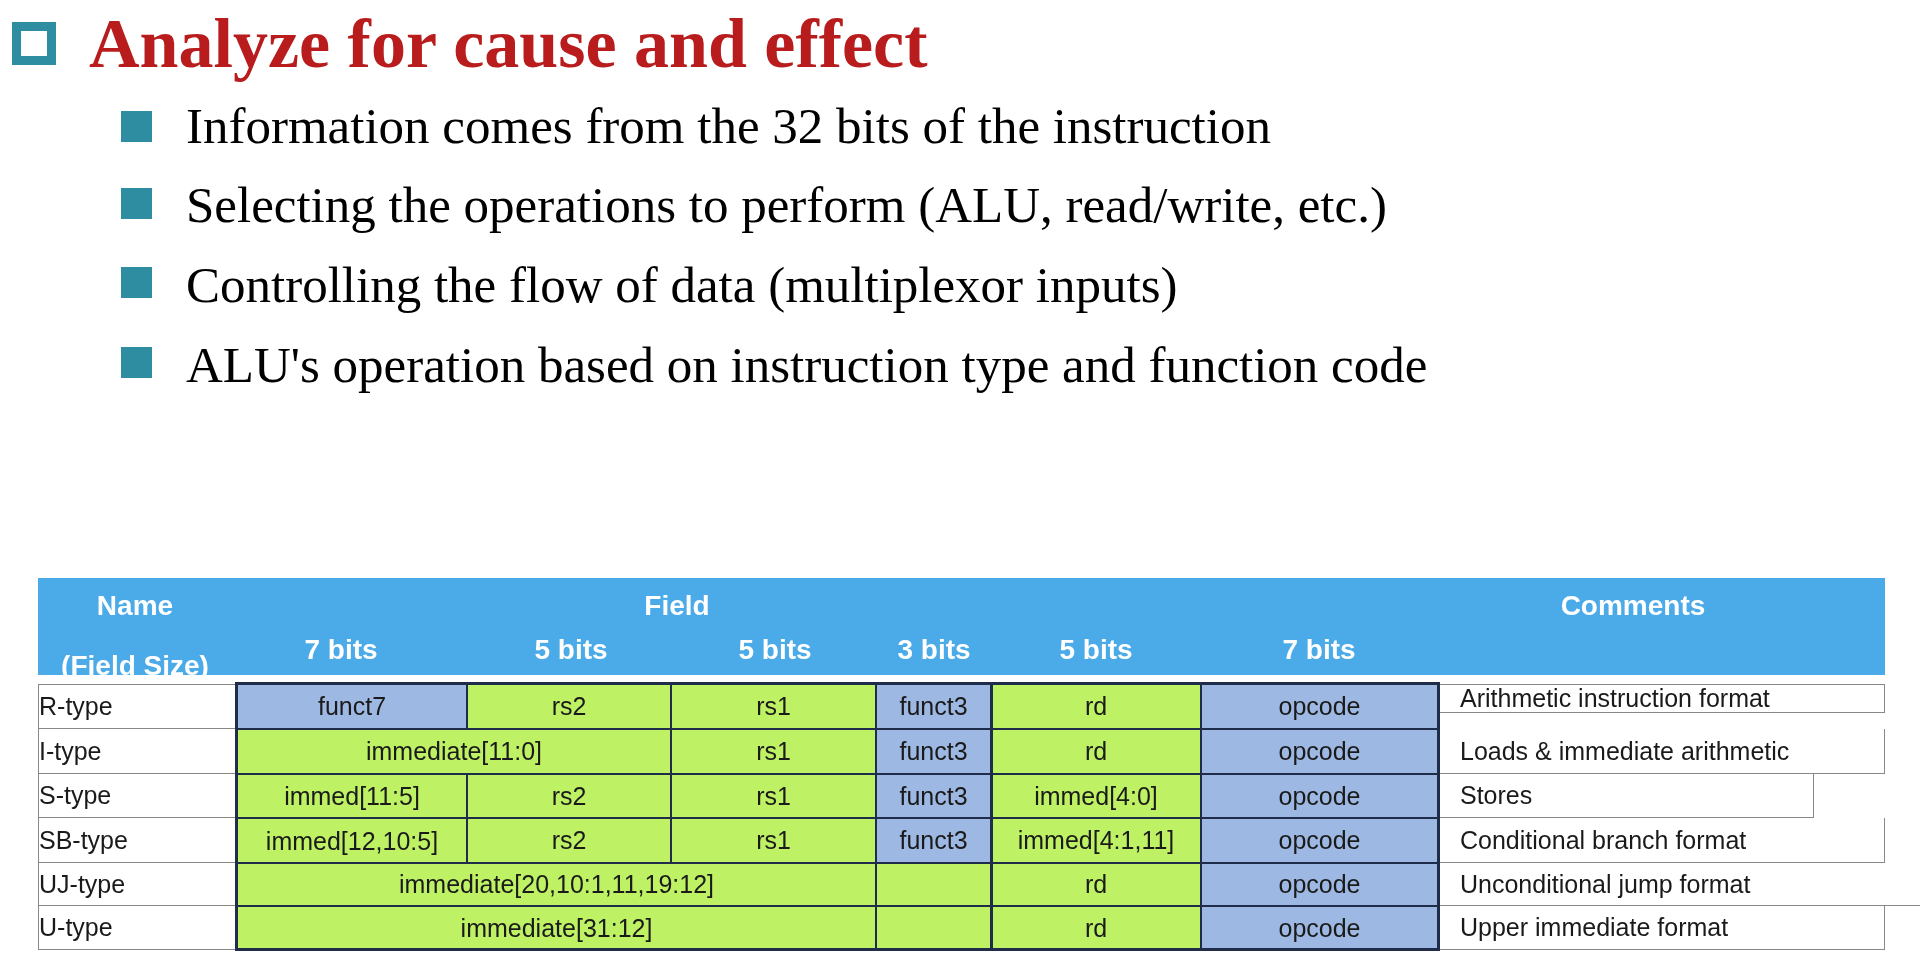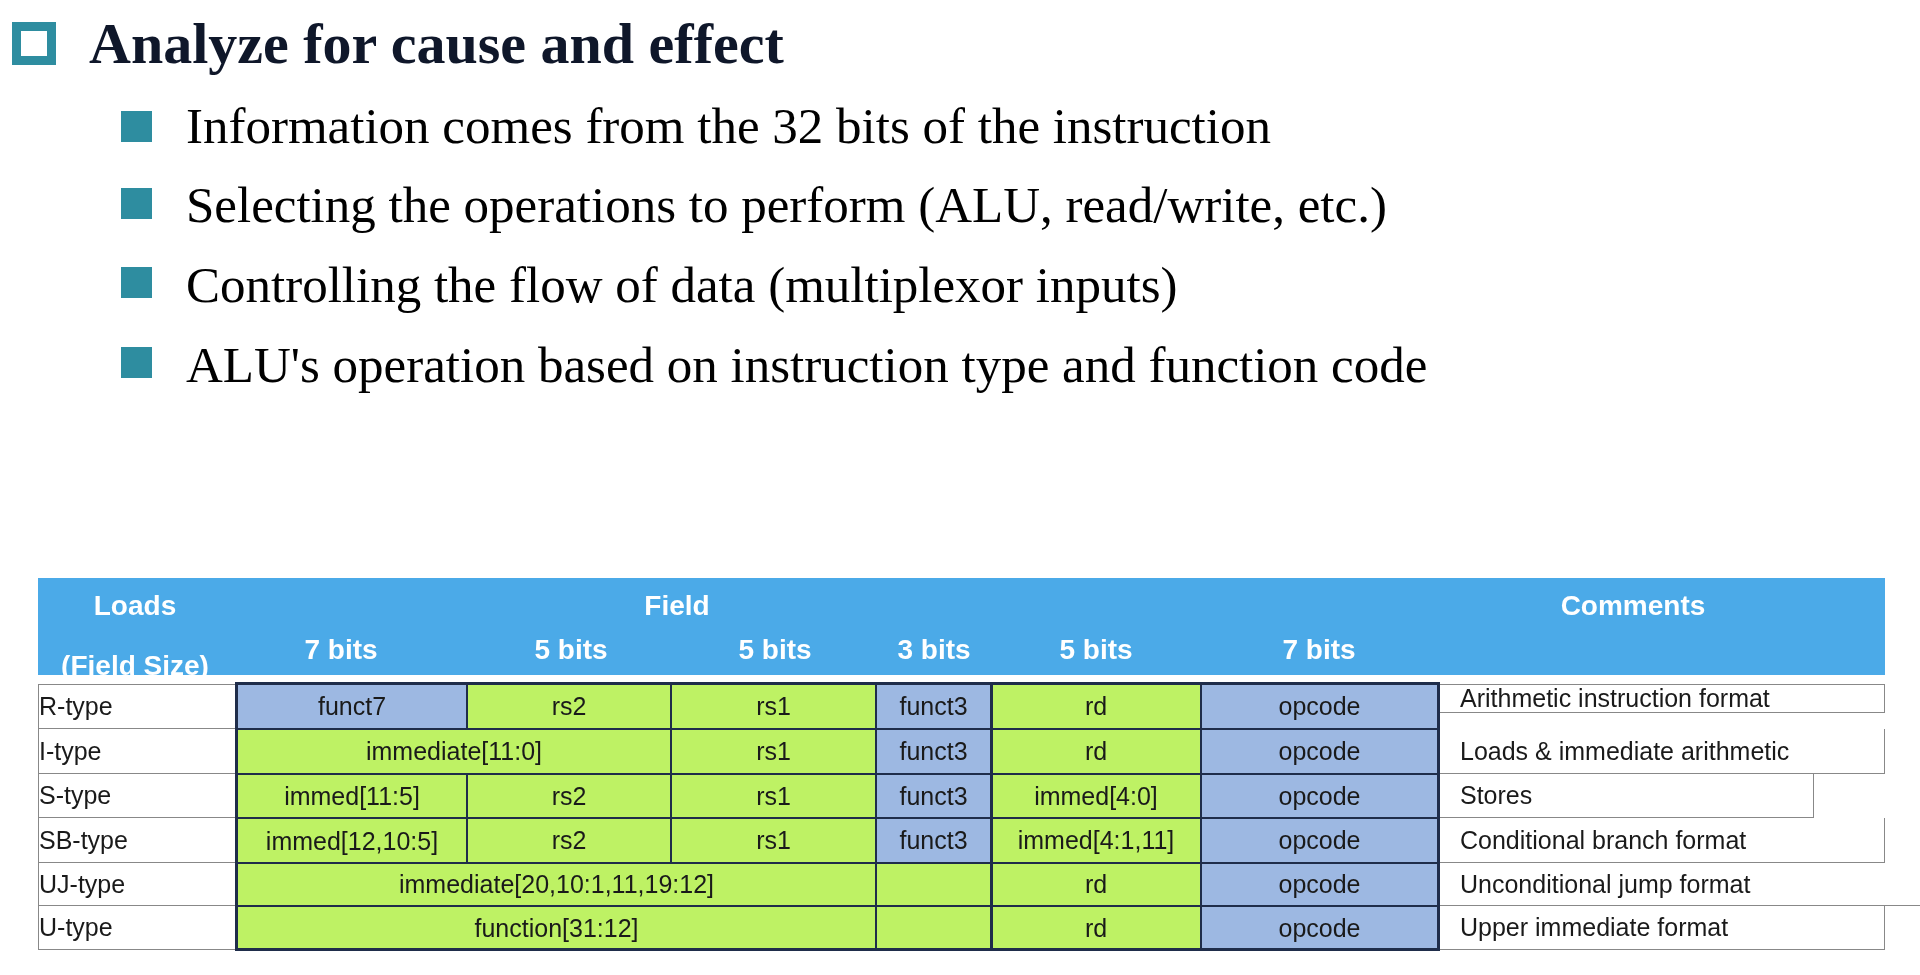--- a/index.html
+++ b/index.html
@@ -7,22 +7,22 @@
     width: 1920px; height: 975px; position: relative; overflow: hidden;
     background: #ffffff;
   }
   .title-bullet {
     position: absolute; left: 12px; top: 22px; width: 44px; height: 43px;
     box-sizing: border-box; border: 9px solid #2E8DA0; background: #fff;
   }
   .title {
     position: absolute; left: 89px; top: 8px;
     font-family: "Liberation Serif", "DejaVu Serif", serif;
-    font-weight: bold; font-size: 58px; line-height: 72px;
-    color: #0f172a; white-space: nowrap;
+    font-weight: bold; font-size: 70px; line-height: 72px;
+    color: #b91c1c; white-space: nowrap;
   }
   .bullet {
     position: absolute; left: 121px; width: 31px; height: 31px;
     background: #2E8DA0;
   }
   .bullet-text {
     position: absolute; left: 186px;
     font-family: "Liberation Serif", "DejaVu Serif", serif;
     font-size: 51px; line-height: 60px; color: #000; white-space: nowrap;
   }
@@ -69,21 +69,21 @@
 
 <div class="bullet" style="top:267px"></div>
 <div class="bullet-text" style="top:255px">Controlling the flow of data (multiplexor inputs)</div>
 
 <div class="bullet" style="top:347px"></div>
 <div class="bullet-text" style="top:335px">ALU's operation based on instruction type and function code</div>
 
 <div class="tbl">
 
   <div class="thead">
-    <span style="left:97px; top:12px">Loads</span>
+    <span style="left:97px; top:12px">Name</span>
     <span style="left:97px; top:72px">(Field Size)</span>
     <span style="left:639px; top:12px">Field</span>
     <span style="left:1595px; top:12px">Comments</span>
     <span style="left:303px; top:56px">7 bits</span>
     <span style="left:533px; top:56px">5 bits</span>
     <span style="left:737px; top:56px">5 bits</span>
     <span style="left:896px; top:56px">3 bits</span>
     <span style="left:1058px; top:56px">5 bits</span>
     <span style="left:1281px; top:56px">7 bits</span>
   </div>
@@ -124,21 +124,21 @@
   <div class="cell comment-cell" style="left:1400px;top:240px;width:447px;height:45px">Conditional branch format</div>
 
   <div class="cell name-cell" style="left:0;top:285px;width:199px;height:43px">UJ-type</div>
   <div class="cell orange" style="left:199px;top:285px;width:639px;height:43px">immediate[20,10:1,11,19:12]</div>
   <div class="cell orange" style="left:838px;top:285px;width:115px;height:43px"></div>
   <div class="cell orange" style="left:953px;top:285px;width:210px;height:43px">rd</div>
   <div class="cell blue" style="left:1163px;top:285px;width:237px;height:43px">opcode</div>
   <div class="cell comment-cell" style="left:1400px;top:285px;width:529px;height:43px">Unconditional jump format</div>
 
   <div class="cell name-cell" style="left:0;top:328px;width:199px;height:44px">U-type</div>
-  <div class="cell orange" style="left:199px;top:328px;width:639px;height:44px">function[31:12]</div>
+  <div class="cell orange" style="left:199px;top:328px;width:639px;height:44px">immediate[31:12]</div>
   <div class="cell orange" style="left:838px;top:328px;width:115px;height:44px"></div>
   <div class="cell orange" style="left:953px;top:328px;width:210px;height:44px">rd</div>
   <div class="cell blue" style="left:1163px;top:328px;width:237px;height:44px">opcode</div>
   <div class="cell comment-cell" style="left:1400px;top:328px;width:447px;height:44px">Upper immediate format</div>
 
   <div class="grid-line-h" style="left:197px;top:104px;width:1205px;height:3px"></div>
   <div class="grid-line-h" style="left:197px;top:370px;width:1205px;height:3px"></div>
   <div class="grid-line-v" style="left:197px;top:104px;width:3px;height:269px"></div>
   <div class="grid-line-v" style="left:1399px;top:104px;width:3px;height:269px"></div>
 

